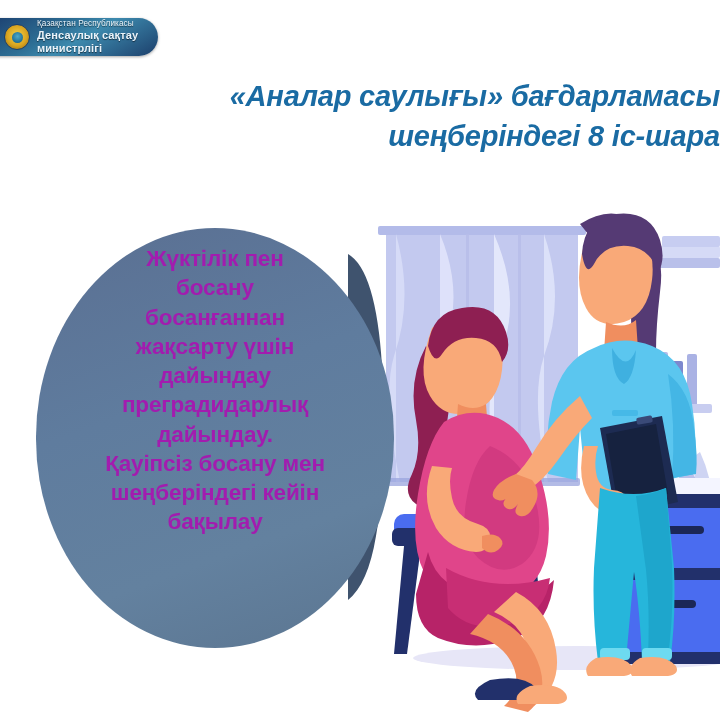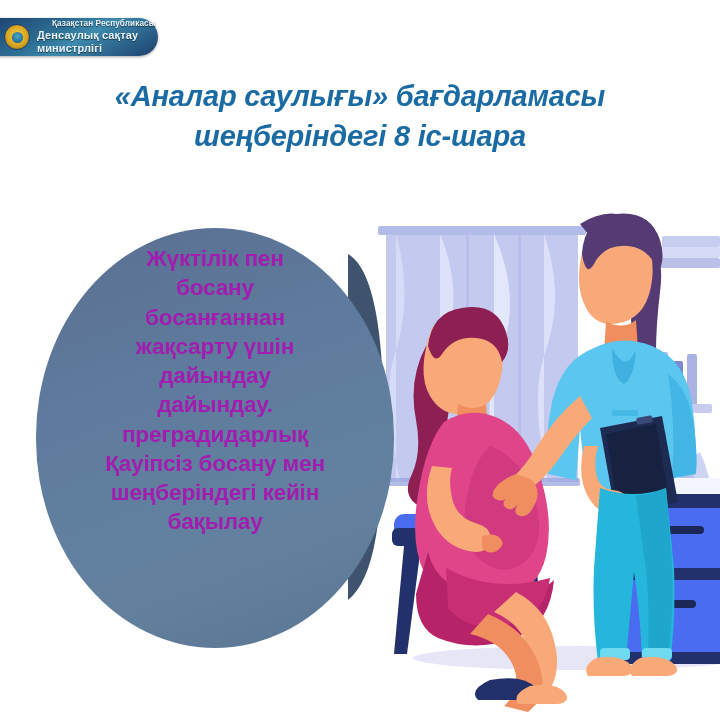--- a/index.html
+++ b/index.html
@@ -53,38 +53,38 @@
     margin: -5.5px 0 0 -5.5px;
     border-radius: 50%;
     background: radial-gradient(circle at 50% 40%, #4fa9c9 0%, #1f6f96 70%, #0f4664 100%);
   }
   .ministry-text {
     margin-left: 7px;
     line-height: 1.18;
     color: #eaf4fb;
     text-shadow: 0 1px 1px rgba(0,0,0,0.55);
   }
-  .ministry-line1 { font-size: 8.2px; font-weight: bold; letter-spacing: 0.1px; display: block; margin-left: 15px; }
+  .ministry-line1 { font-size: 8.2px; font-weight: normal; letter-spacing: 0.1px; display: block; }
   .ministry-line2 { font-size: 11px; font-weight: bold; letter-spacing: 0.1px; display: block; }
 
   
   .poster-title {
     position: absolute;
     left: 0;
     top: 76px;
     width: 720px;
     text-align: center;
     color: #1a6ba3;
     font-size: 29px;
     font-weight: bold;
     line-height: 1.38;
     letter-spacing: -0.2px;
     font-style: italic;
   }
-  .title-line { display: block; }
+  .title-line { display: block; text-align: right; }
 
   
   .illustration {
     position: absolute;
     left: 348px;
     top: 196px;
     width: 372px;
     height: 524px;
   }
   .illustration svg { display: block; }
@@ -261,20 +261,20 @@
   <div class="content-blob"></div>
   <div class="number-badge">
     <span>4</span>
   </div>
   <div class="blob-text">
     <span>Жүктілік пен</span>
     <span>босану</span>
     <span>босанғаннан</span>
     <span>жақсарту үшін</span>
     <span>дайындау</span>
+    <span>преградидарлық</span>
     <span>дайындау.</span>
-    <span>преградидарлық</span>
     <span>Қауіпсіз босану мен</span>
     <span>шеңберіндегі кейін</span>
     <span>бақылау</span>
   </div>
 
 </div>
 
 </body></html>

